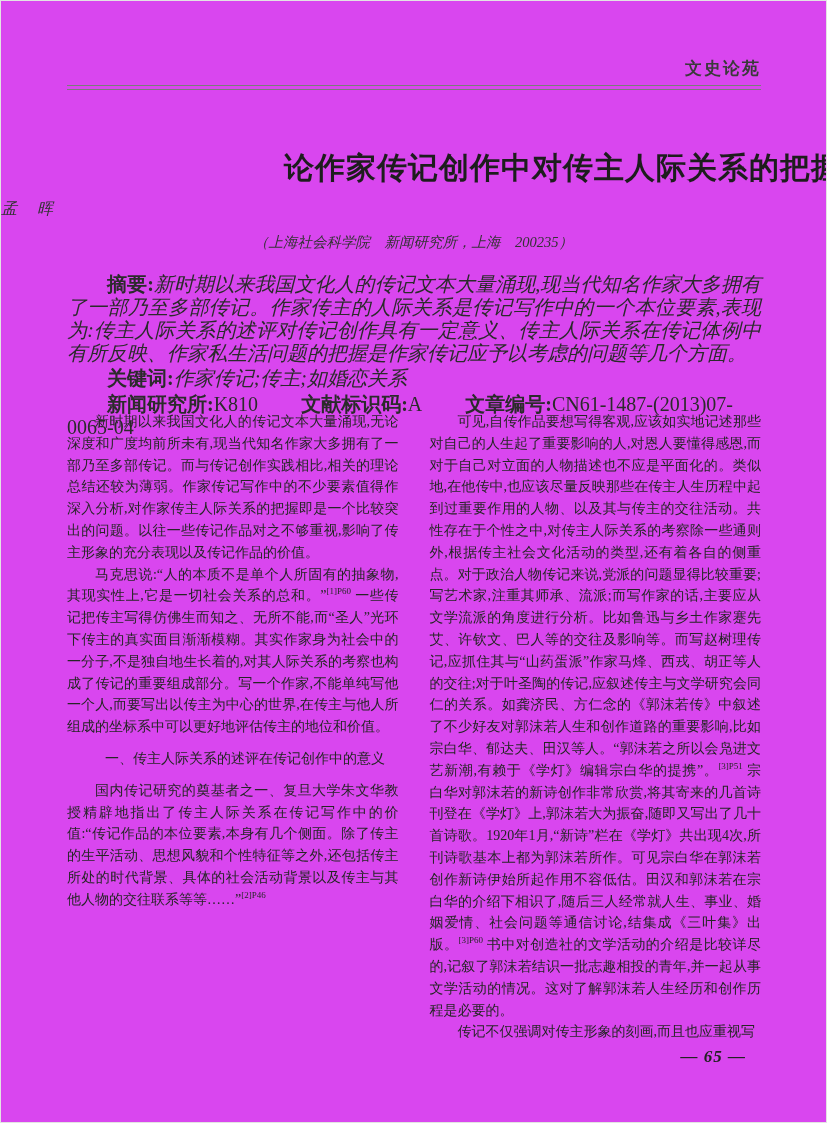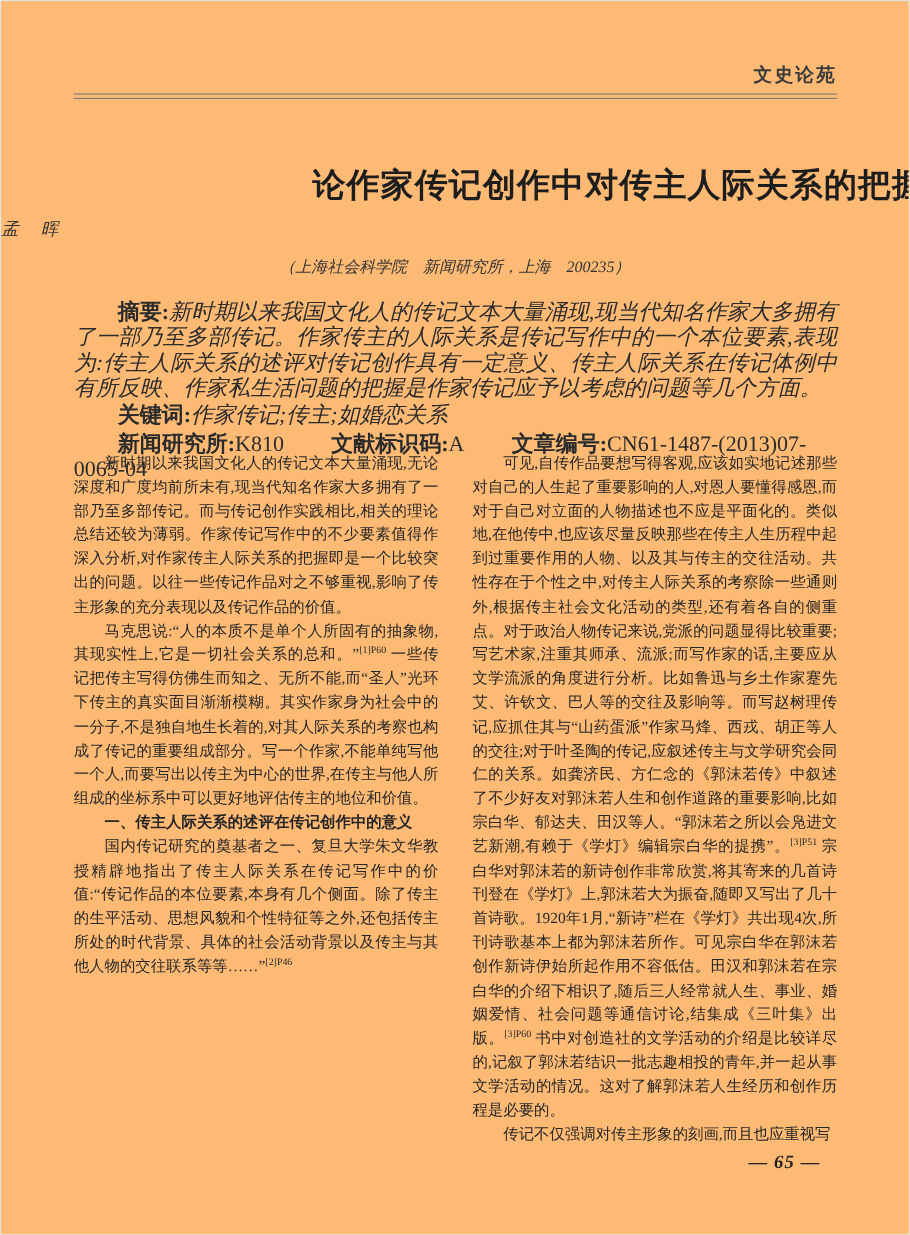--- a/index.html
+++ b/index.html
@@ -5,21 +5,21 @@
   html, body {
     margin: 0;
     padding: 0;
     background: #ffffff;
   }
   .page {
     position: relative;
     width: 827px;
     height: 1123px;
     margin: 0 auto;
-    background: #fdba74;
+    background: #d946ef;
     box-sizing: border-box;
     border: 1px solid #e3e3e3;
     overflow: hidden;
     font-family: "Liberation Serif", "DejaVu Serif", serif;
     color: #2b2b2b;
   }
   
   .journal-section {
     position: absolute;
     top: 56px;
@@ -109,23 +109,23 @@
     font-size: 14px;
     line-height: 21.8px;
     text-align: justify;
     color: #262626;
   }
   .col p.col-para {
     margin: 0;
     text-indent: 2em;
   }
   .col h3.col-heading {
-    margin: 0;
+    margin: 10px;
     font-size: 14px;
-    font-weight: bold;
+    font-weight: normal;
     text-indent: 2em;
     line-height: 21.8px;
   }
   .col sup {
     font-size: 9px;
     line-height: 0;
     vertical-align: super;
     letter-spacing: 0;
   }
   

